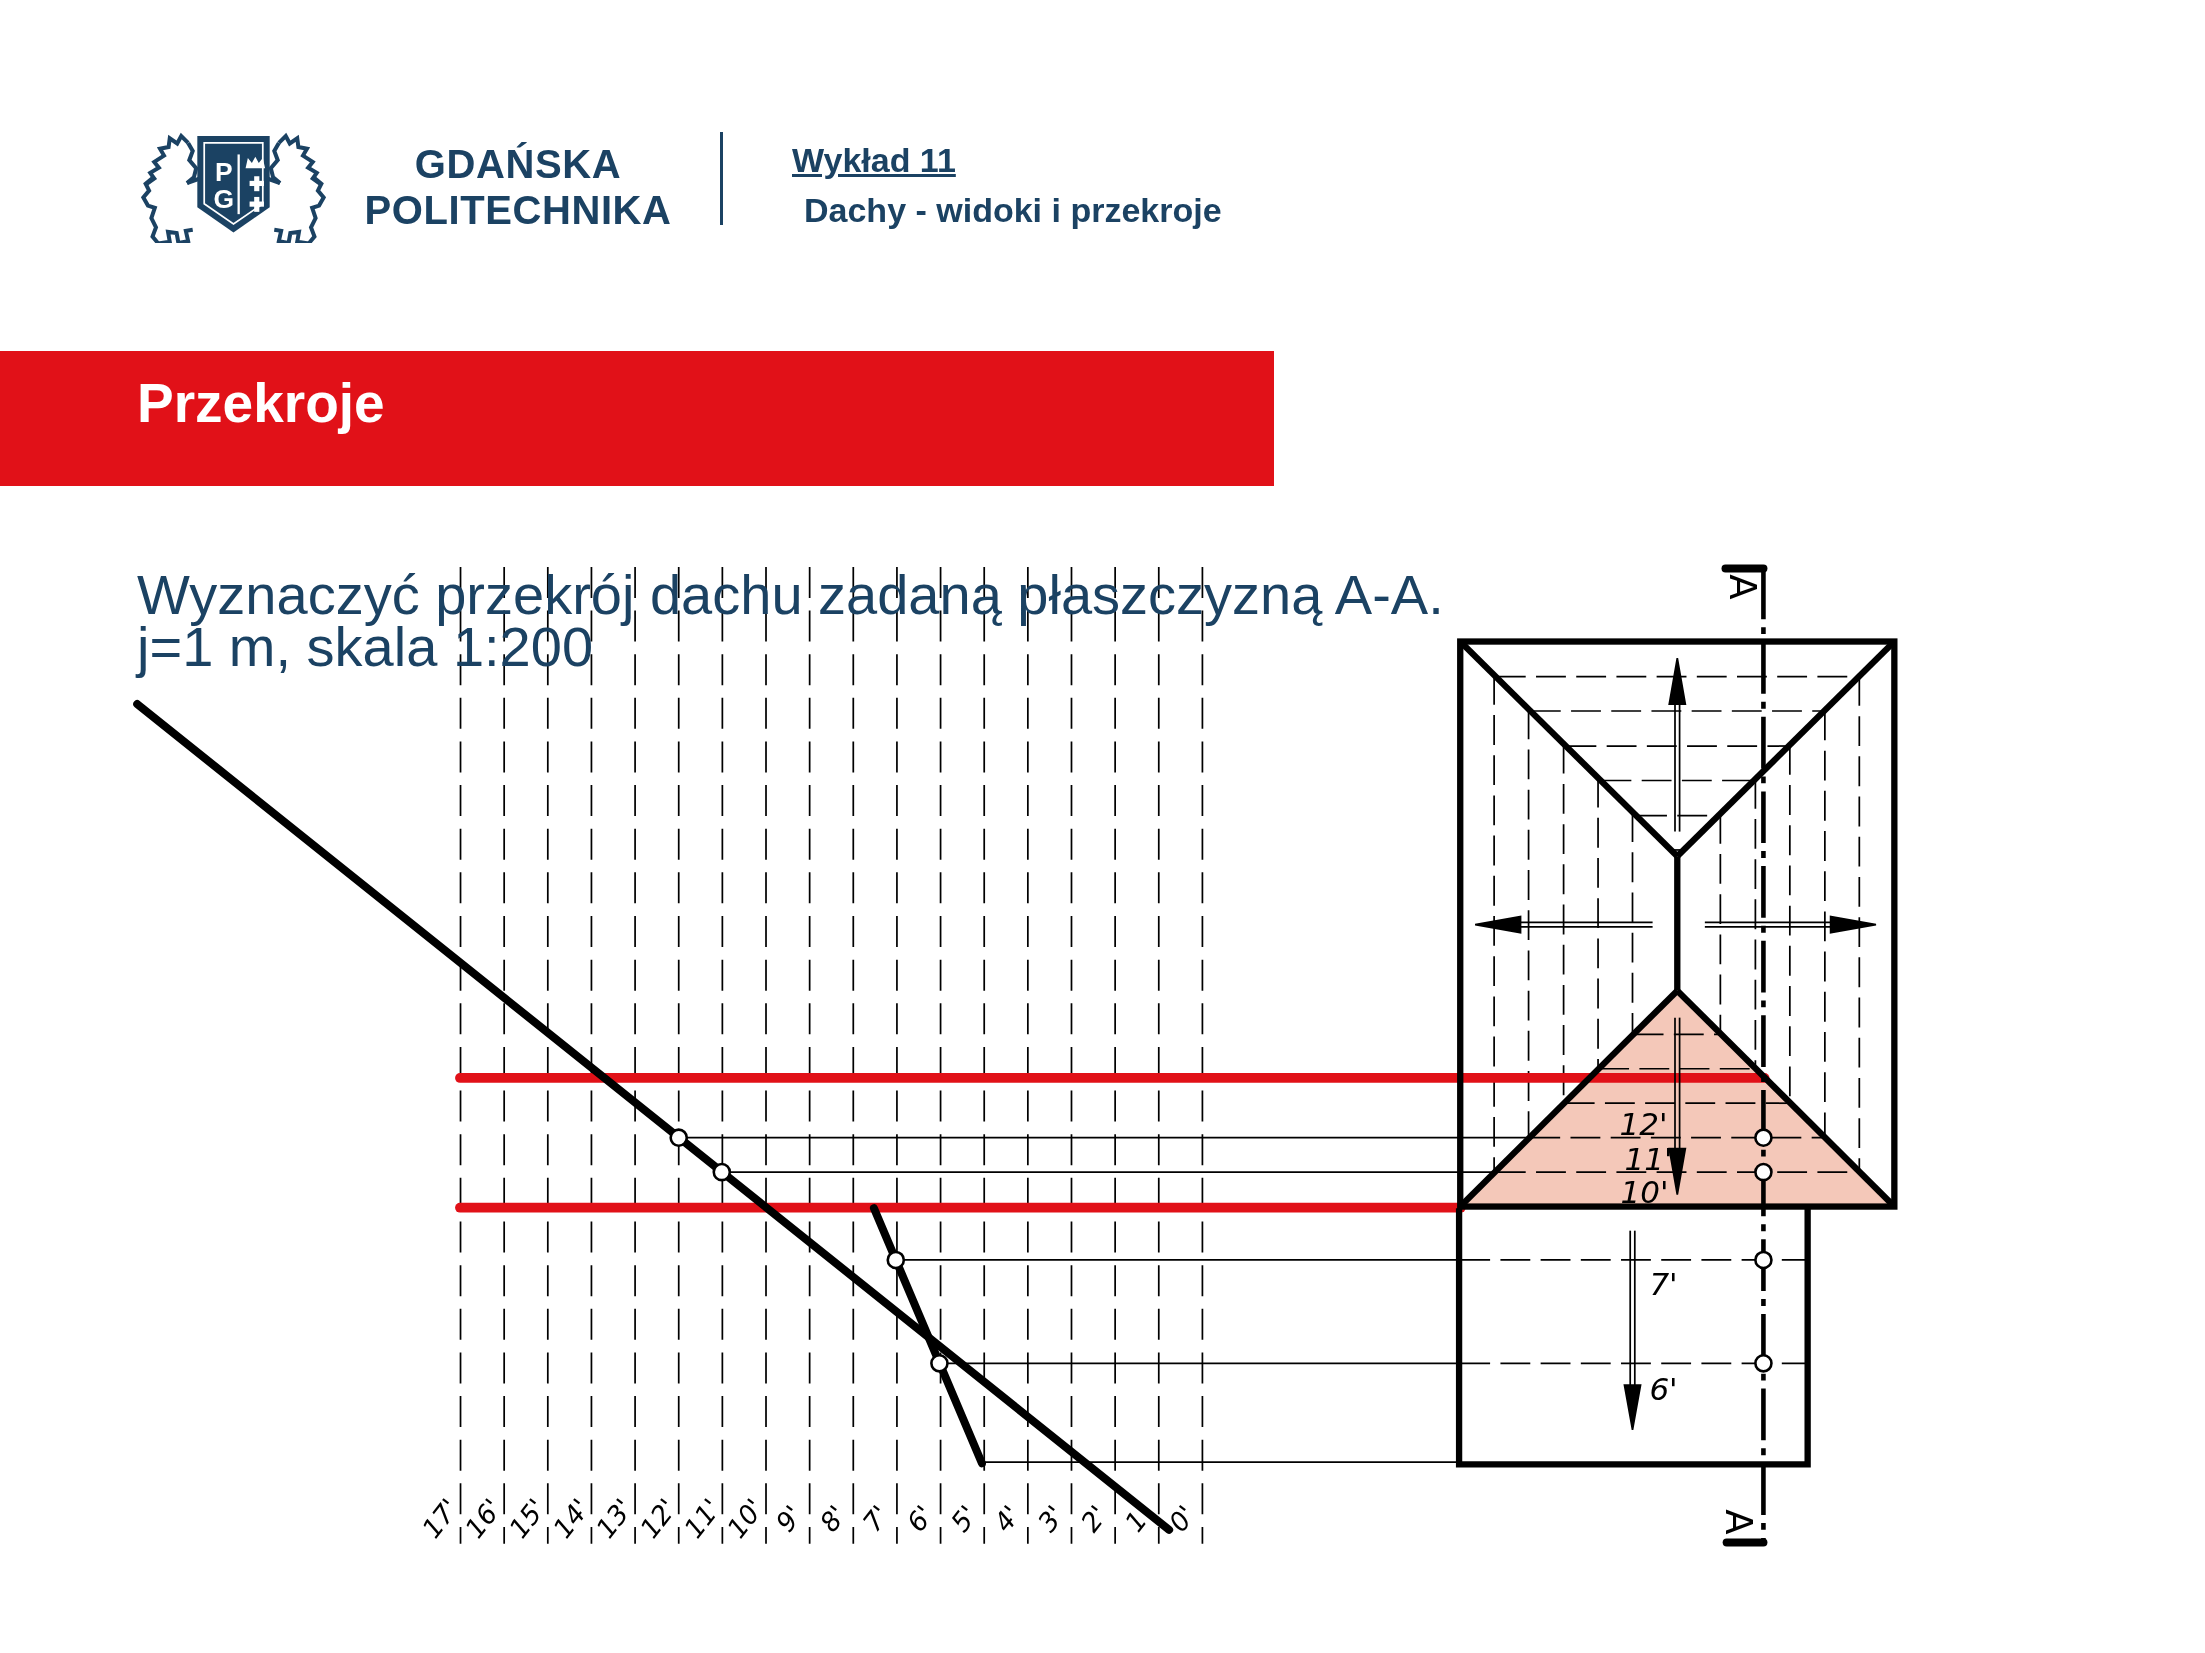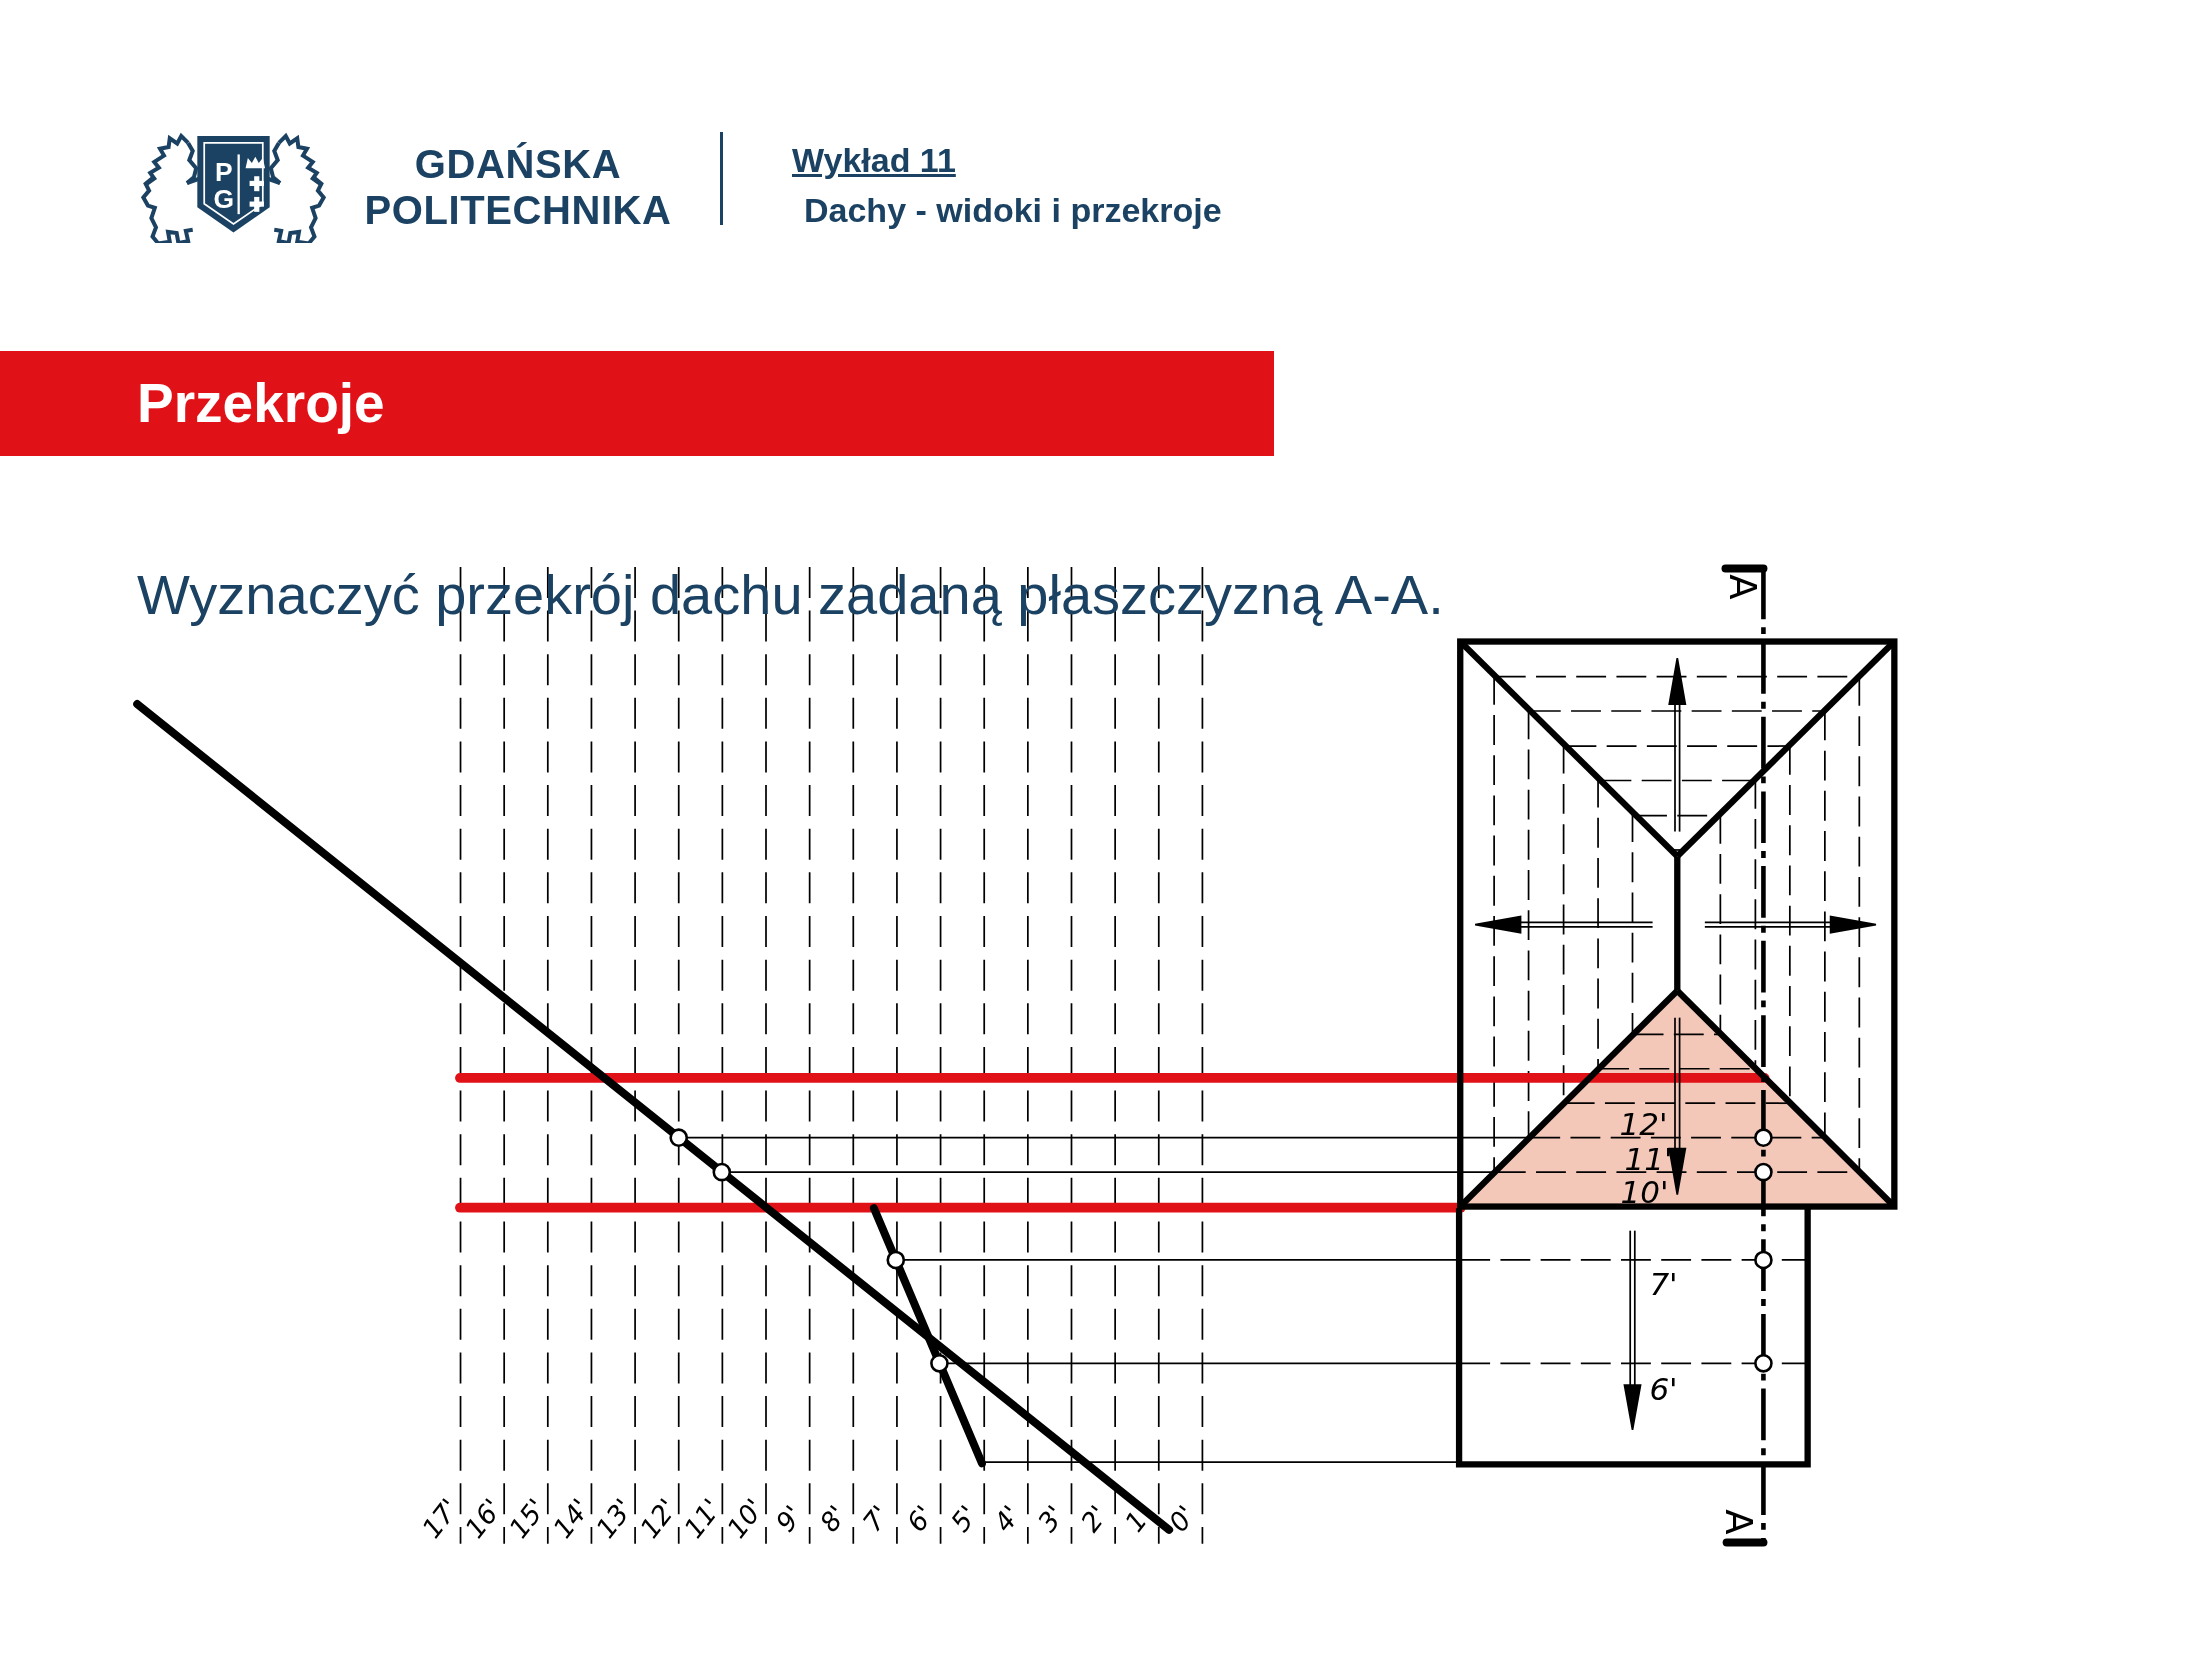--- a/index.html
+++ b/index.html
@@ -9,21 +9,21 @@
   }
   .abs{position:absolute;}
   
   #logo{left:133px;top:121px;width:201px;height:122px;z-index:10;}
   #univ-name{left:337px;top:141px;width:362px;z-index:10;color:#1b4263;
     font-weight:bold;font-size:40px;line-height:46px;text-align:center;letter-spacing:0.6px;}
   #header-divider{left:720px;top:132px;width:2.9px;height:93px;background:#1b4263;z-index:10;}
   #lecture-no{left:792px;top:141px;font-size:34px;font-weight:bold;color:#1b4263;z-index:10;text-decoration:underline;}
   #lecture-sub{left:804px;top:191px;font-size:34px;font-weight:bold;color:#1b4263;z-index:10;}
   
-  #banner{left:0;top:351px;width:1274px;height:105px;background:#e11118;z-index:10;}
+  #banner{left:0;top:351px;width:1274px;height:135px;background:#e11118;z-index:10;}
   #banner span{position:absolute;left:137px;top:0;line-height:105px;font-size:55px;
     font-weight:bold;color:#ffffff;}
   
   #task{left:137px;top:569px;width:1321px;font-size:56px;line-height:52px;
     color:#1b4263;z-index:10;}
   
   #drawing{left:0;top:0;width:2205px;height:1654px;z-index:5;}
   .axis-label{position:absolute;width:40px;height:25px;z-index:4;
     font-family:"DejaVu Sans", sans-serif;font-style:italic;font-size:26.4px;
     color:#000;text-align:center;line-height:25px;
@@ -76,20 +76,21 @@
 <div id="header-divider" class="abs"></div>
 <div id="lecture-no" class="abs">Wykład 11</div>
 <div id="lecture-sub" class="abs">Dachy - widoki i przekroje</div>
 
 <div id="banner" class="abs">
   <span>Przekroje</span>
 </div>
 
 <div id="task" class="abs">
   <div>Wyznaczyć przekrój dachu zadaną płaszczyzną A-A.</div>
+  <div>j=1 m, skala 1:200</div>
 </div>
 
 <span class="axis-label" style="left:420px;top:1506px">17'</span>
 <span class="axis-label" style="left:463px;top:1506px">16'</span>
 <span class="axis-label" style="left:507px;top:1506px">15'</span>
 <span class="axis-label" style="left:551px;top:1506px">14'</span>
 <span class="axis-label" style="left:594px;top:1506px">13'</span>
 <span class="axis-label" style="left:638px;top:1506px">12'</span>
 <span class="axis-label" style="left:682px;top:1506px">11'</span>
 <span class="axis-label" style="left:725px;top:1506px">10'</span>

